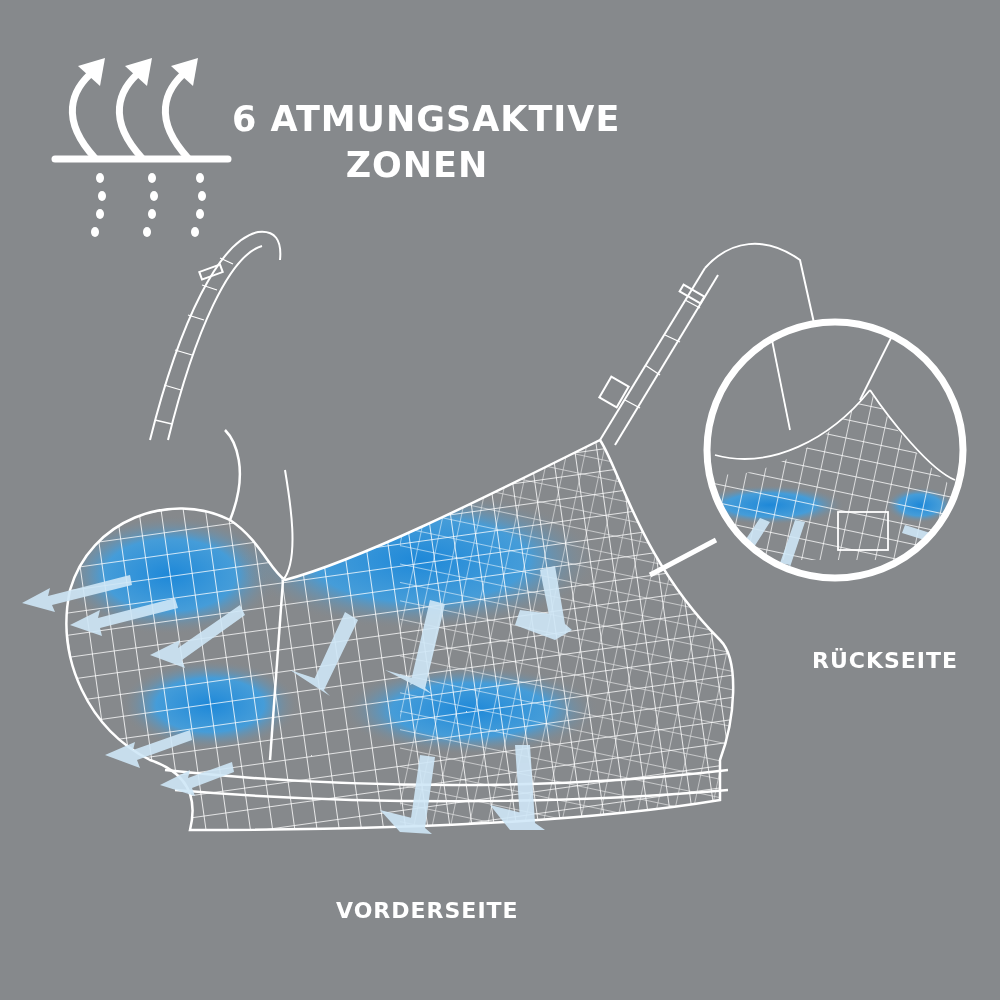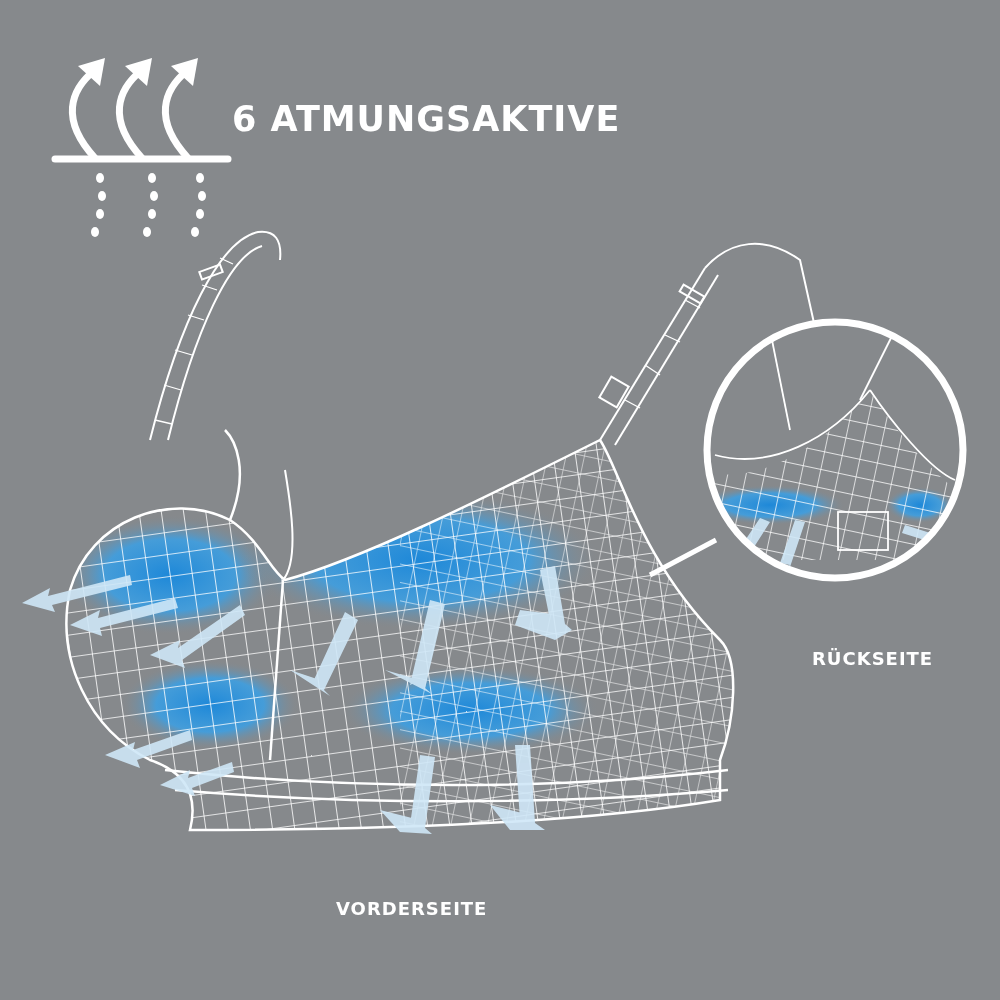--- a/index.html
+++ b/index.html
@@ -9,21 +9,21 @@
     font-family:"DejaVu Sans", sans-serif;
     position:relative;
   }
   .headline {
     position:absolute; left:232px; top:96px; width:370px;
     color:#fff; font-weight:bold; font-size:35px; letter-spacing:1px;
     text-align:center; line-height:46px;
   }
   .headline div { white-space:nowrap; }
   .label {
-    position:absolute; color:#fff; font-weight:bold; font-size:18px;
+    position:absolute; color:#fff; font-weight:bold; font-size:22px;
     letter-spacing:1px; white-space:nowrap;
   }
   .label-back { left:812px; top:648px; }
   .label-front { left:336px; top:898px; }
   svg { position:absolute; left:0; top:0; }
 </style>
 </head>
 <body>
 
 <svg width="240" height="250" viewBox="0 0 240 250">
@@ -47,20 +47,21 @@
       <ellipse cx="147" cy="232" rx="4" ry="5"></ellipse>
     <ellipse cx="200" cy="178" rx="4" ry="5"></ellipse>
       <ellipse cx="202" cy="196" rx="4" ry="5"></ellipse>
       <ellipse cx="200" cy="214" rx="4" ry="5"></ellipse>
       <ellipse cx="195" cy="232" rx="4" ry="5"></ellipse>
   </g>
 </svg>
 
 <div class="headline">
   <div>6 ATMUNGSAKTIVE</div>
+  <div>ZONEN</div>
 </div>
 
 <svg width="1000" height="1000" viewBox="0 0 1000 1000">
   <defs>
     <pattern id="grid" width="22" height="22" patternUnits="userSpaceOnUse" patternTransform="rotate(-8)">
       <path d="M22 0 L0 0 0 22" fill="none" stroke="#fff" stroke-width="1.6"></path>
     </pattern>
     <pattern id="grid2" width="18" height="18" patternUnits="userSpaceOnUse" patternTransform="rotate(12)">
       <path d="M18 0 L0 0 0 18" fill="none" stroke="#fff" stroke-width="1.4"></path>
     </pattern>

